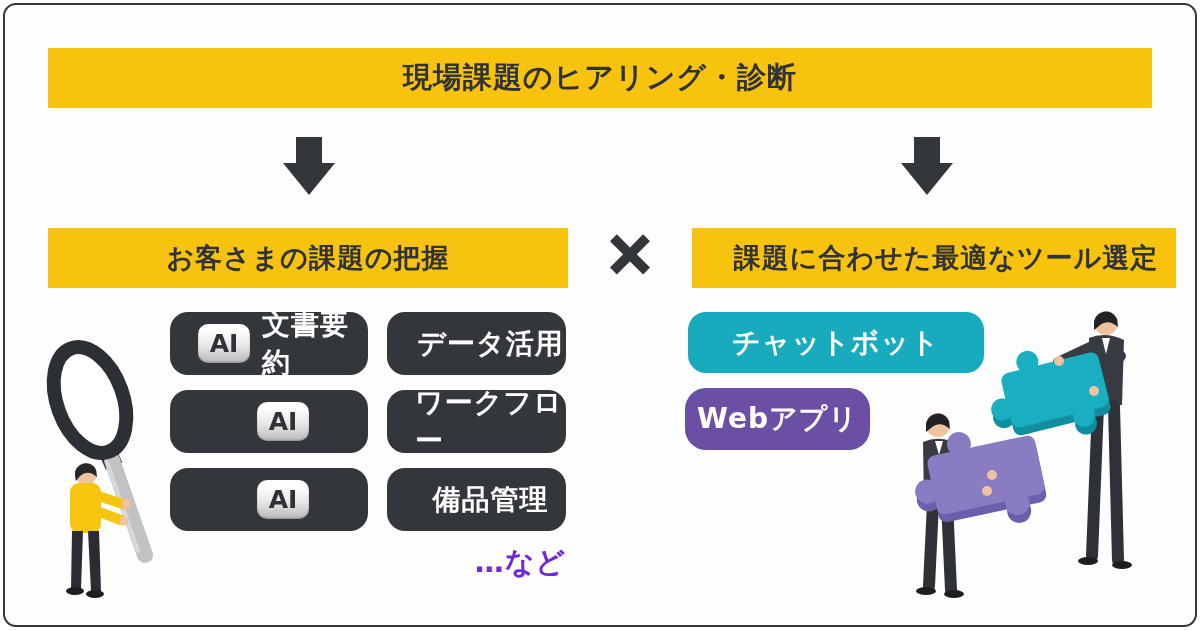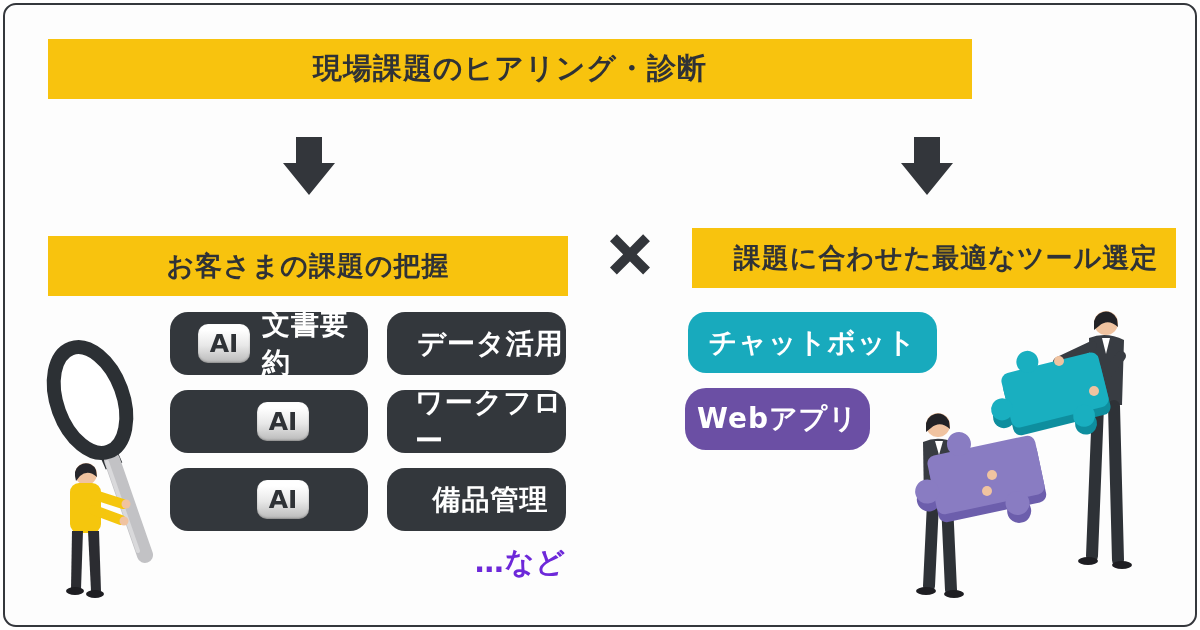--- a/index.html
+++ b/index.html
@@ -12,22 +12,22 @@
   .frame{
     position:absolute;left:3px;top:3px;right:3px;bottom:3px;
     border:2px solid #34373c;border-radius:13px;
     background:#fdfdfd;
   }
   .banner{
     position:absolute;background:#f8c30e;
     display:flex;align-items:center;justify-content:center;
     font-weight:bold;color:#2f3236;letter-spacing:1px;
   }
-  .banner-top{left:48px;top:39px;width:924px;height:60px;font-size:29px;}
-  .banner-left{left:48px;top:236px;width:520px;height:60px;font-size:27px;}
+  .banner-top{left:48px;top:48px;width:1104px;height:60px;font-size:29px;}
+  .banner-left{left:48px;top:228px;width:520px;height:60px;font-size:27px;}
   .banner-right{left:692px;top:228px;width:460px;height:60px;font-size:27px;padding-left:24px;}
   .arrow{position:absolute;width:52px;height:58px;}
   .arrow-left{left:283px;top:137px;}
   .arrow-right{left:901px;top:137px;}
   .multiply{
     position:absolute;left:600px;top:222px;width:60px;height:64px;
     font-size:62px;line-height:62px;font-weight:900;text-align:center;
     color:#33363b;-webkit-text-stroke:2.5px #33363b;
   }
   .pill-grid{
@@ -50,21 +50,21 @@
   .etc{
     position:absolute;left:420px;top:543px;width:146px;
     text-align:right;font-size:29px;font-weight:bold;color:#6d28d9;
     letter-spacing:1px;
   }
   .tool-pill{
     position:absolute;border-radius:18px;
     display:flex;align-items:center;justify-content:center;
     color:#ffffff;font-weight:bold;font-size:28px;letter-spacing:1px;
   }
-  .tool-chatbot{left:688px;top:312px;width:249px;height:61px;background:#18aabd;}
+  .tool-chatbot{left:688px;top:312px;width:296px;height:61px;background:#18aabd;}
   .tool-webapp{left:685px;top:388px;width:185px;height:62px;background:#6b4fa4;border-radius:21px;}
   .illu{position:absolute;}
   .illu-left{left:42px;top:333px;}
   .illu-right{left:893px;top:298px;}
 </style>
 </head>
 <body>
 
 <div class="frame"></div>
 

